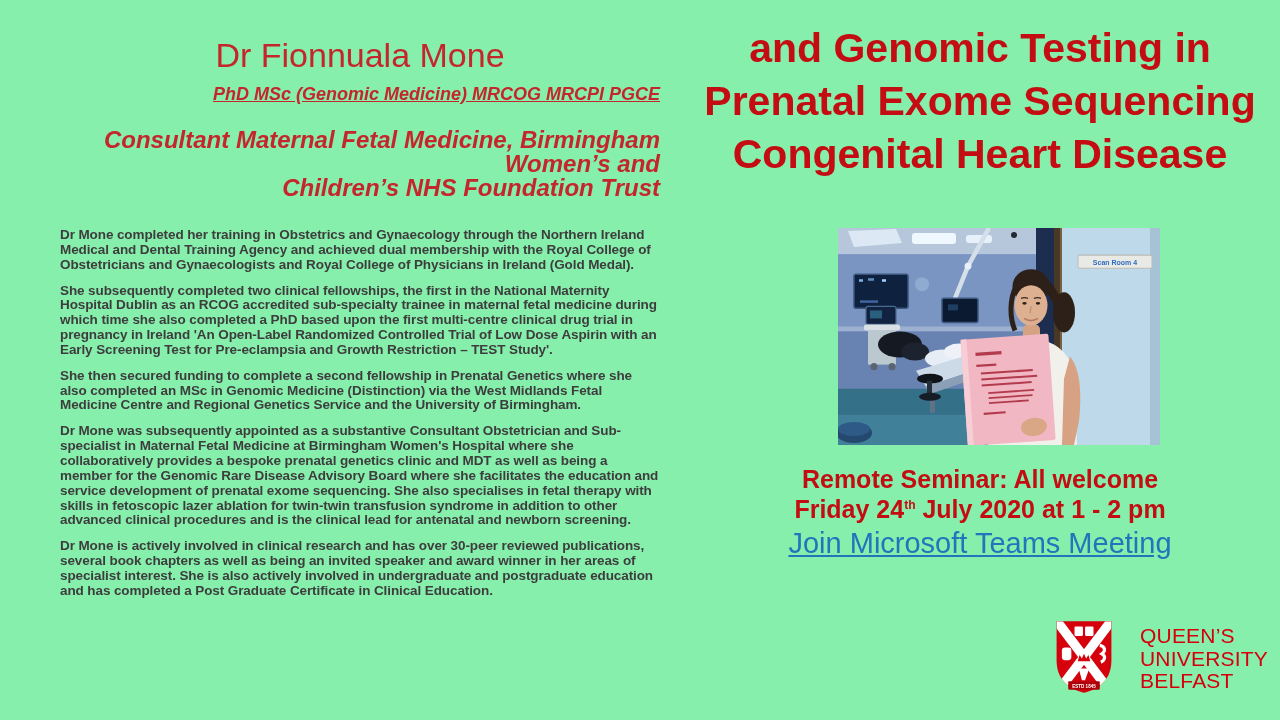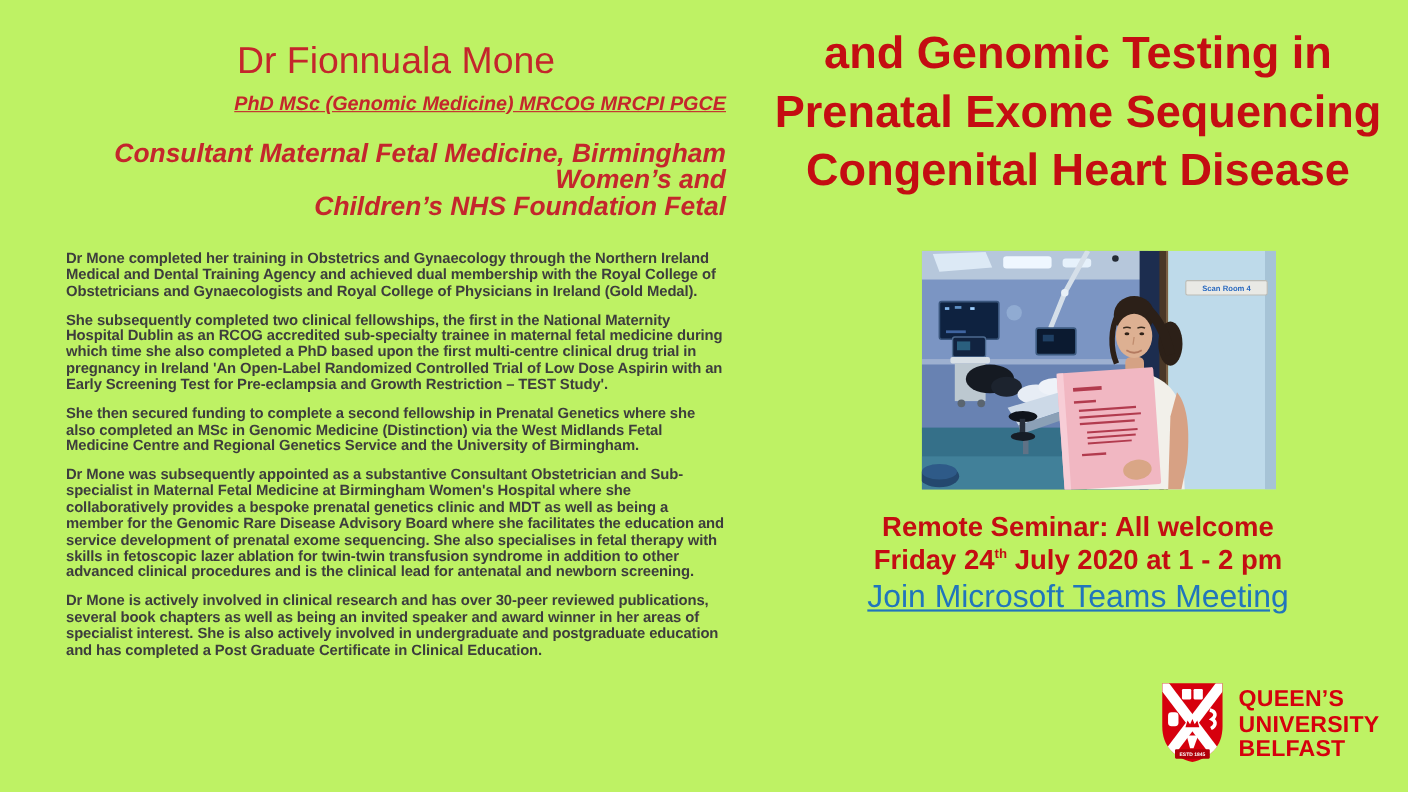--- a/index.html
+++ b/index.html
@@ -1,21 +1,21 @@
 <!DOCTYPE html>
 <html style="--red-left: #c4262c; --red-title: #c40d12; --link-blue: #2175bc; --logo-red: #d6000d; --body-text: #3d3d3d;"><head>
 <meta charset="utf-8">
 <style>
   html,body{margin:0;padding:0;}
   body{
     width:1280px;height:720px;overflow:hidden;background:#ffffff;
     font-family:"Liberation Sans", sans-serif;
     position:relative;
   }
-  .slide{position:absolute;inset:0;background:#bef264;}
+  .slide{position:absolute;inset:0;background:#86efac;}
 
   
   .left-col{position:absolute;left:60px;top:34px;width:600px;}
   .speaker-name{
     margin:0 0 8px 0;text-align:center;
     font-size:34px;line-height:42px;font-weight:500;
     color:var(--red-left,#c4262c);
   }
   .speaker-creds{
     margin:0 0 24px 0;text-align:right;
@@ -49,33 +49,33 @@
   .seminar-info{position:absolute;left:690px;top:464px;width:580px;text-align:center;}
   .sem-welcome{font-size:25px;line-height:30px;font-weight:bold;color:var(--red-title,#c40d12);margin:0;}
   .sem-host{font-size:19px;line-height:24px;font-style:italic;color:#1c1c1c;margin:2px 0;}
   .sem-date{font-size:25px;line-height:30px;font-weight:bold;color:var(--red-title,#c40d12);margin:0 0 4px 0;}
   .sem-date sup{font-size:12px;line-height:0;vertical-align:super;}
   .teams-link{font-size:29px;line-height:30px;color:var(--link-blue,#2175bc);text-decoration:underline;cursor:pointer;}
 
   
   .qub-logo{position:absolute;left:1052px;top:618px;display:flex;align-items:flex-start;}
   .qub-shield{width:64px;height:78px;}
-  .qub-text{margin-left:10px;padding-top:7px;color:var(--logo-red,#d6000d);
-    font-weight:bold;font-size:21px;line-height:22.5px;letter-spacing:0.2px;}
+  .qub-text{margin-left:24px;padding-top:7px;color:var(--logo-red,#d6000d);
+    font-weight:normal;font-size:21px;line-height:22.5px;letter-spacing:0.2px;}
 </style>
 </head>
 <body>
 
 <div class="slide">
 
   <div class="left-col">
     <h1 class="speaker-name">Dr Fionnuala Mone</h1>
     <div class="speaker-creds">PhD MSc (Genomic Medicine) MRCOG MRCPI PGCE</div>
     <div class="speaker-role">Consultant Maternal Fetal Medicine, Birmingham Women’s and</div>
-    <div class="speaker-role">Children’s NHS Foundation Fetal</div>
+    <div class="speaker-role">Children’s NHS Foundation Trust</div>
     <div class="bio">
       <p>Dr Mone completed her training in Obstetrics and Gynaecology through the Northern Ireland Medical and Dental Training Agency and achieved dual membership with the Royal College of Obstetricians and Gynaecologists and Royal College of Physicians in Ireland (Gold Medal).</p>
       <p>She subsequently completed two clinical fellowships, the first in the National Maternity Hospital Dublin as an RCOG accredited sub-specialty trainee in maternal fetal medicine during which time she also completed a PhD based upon the first multi-centre clinical drug trial in pregnancy in Ireland 'An Open-Label Randomized Controlled Trial of Low Dose Aspirin with an Early Screening Test for Pre-eclampsia and Growth Restriction – TEST Study'.</p>
       <p>She then secured funding to complete a second fellowship in Prenatal Genetics where she also completed an MSc in Genomic Medicine (Distinction) via the West Midlands Fetal Medicine Centre and Regional Genetics Service and the University of Birmingham.</p>
       <p>Dr Mone was subsequently appointed as a substantive Consultant Obstetrician and Sub-specialist in Maternal Fetal Medicine at Birmingham Women's Hospital where she collaboratively provides a bespoke prenatal genetics clinic and MDT as well as being a member for the Genomic Rare Disease Advisory Board where she facilitates the education and service development of prenatal exome sequencing. She also specialises in fetal therapy with skills in fetoscopic lazer ablation for twin-twin transfusion syndrome in addition to other advanced clinical procedures and is the clinical lead for antenatal and newborn screening.</p>
       <p>Dr Mone is actively involved in clinical research and has over 30-peer reviewed publications, several book chapters as well as being an invited speaker and award winner in her areas of specialist interest. She is also actively involved in undergraduate and postgraduate education and has completed a Post Graduate Certificate in Clinical Education.</p>
     </div>
   </div>
 
   <div class="seminar-title">

